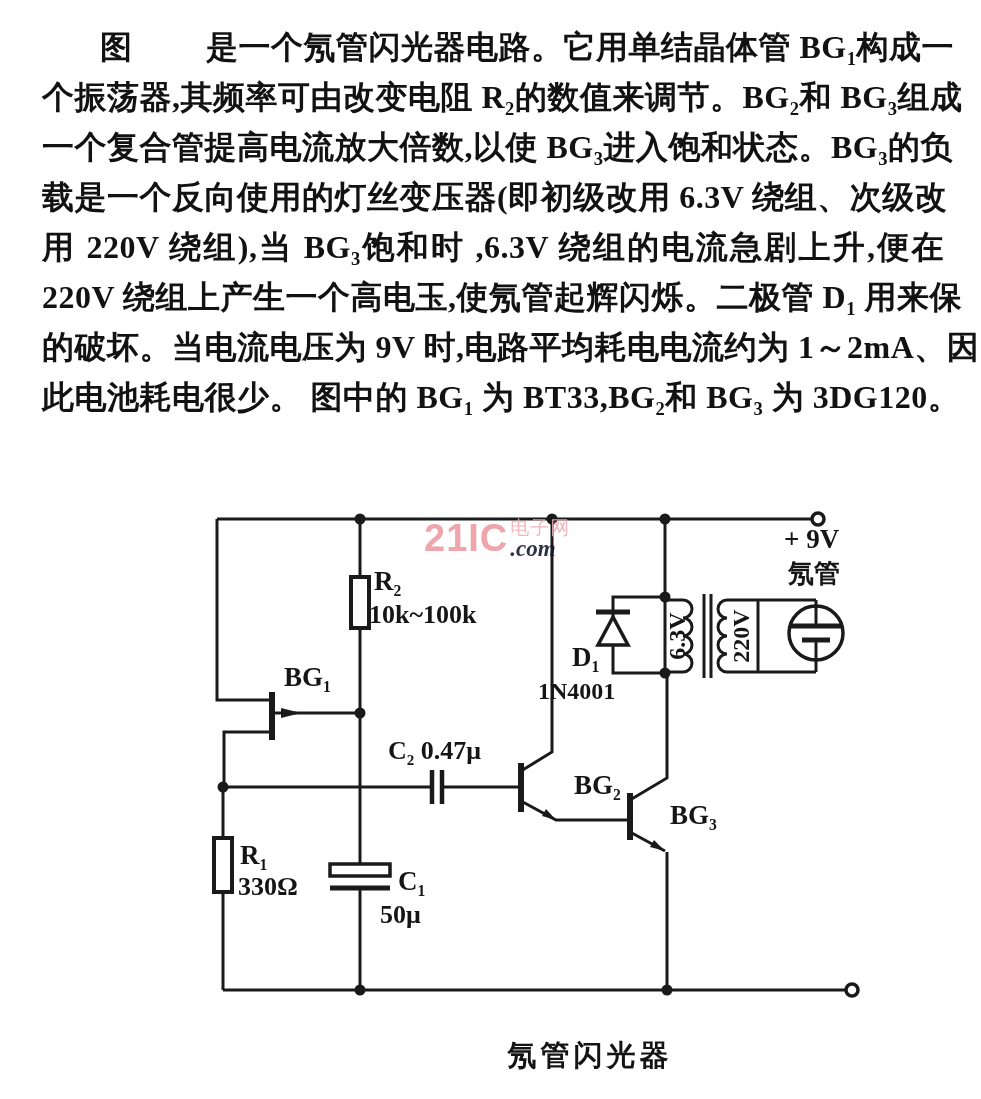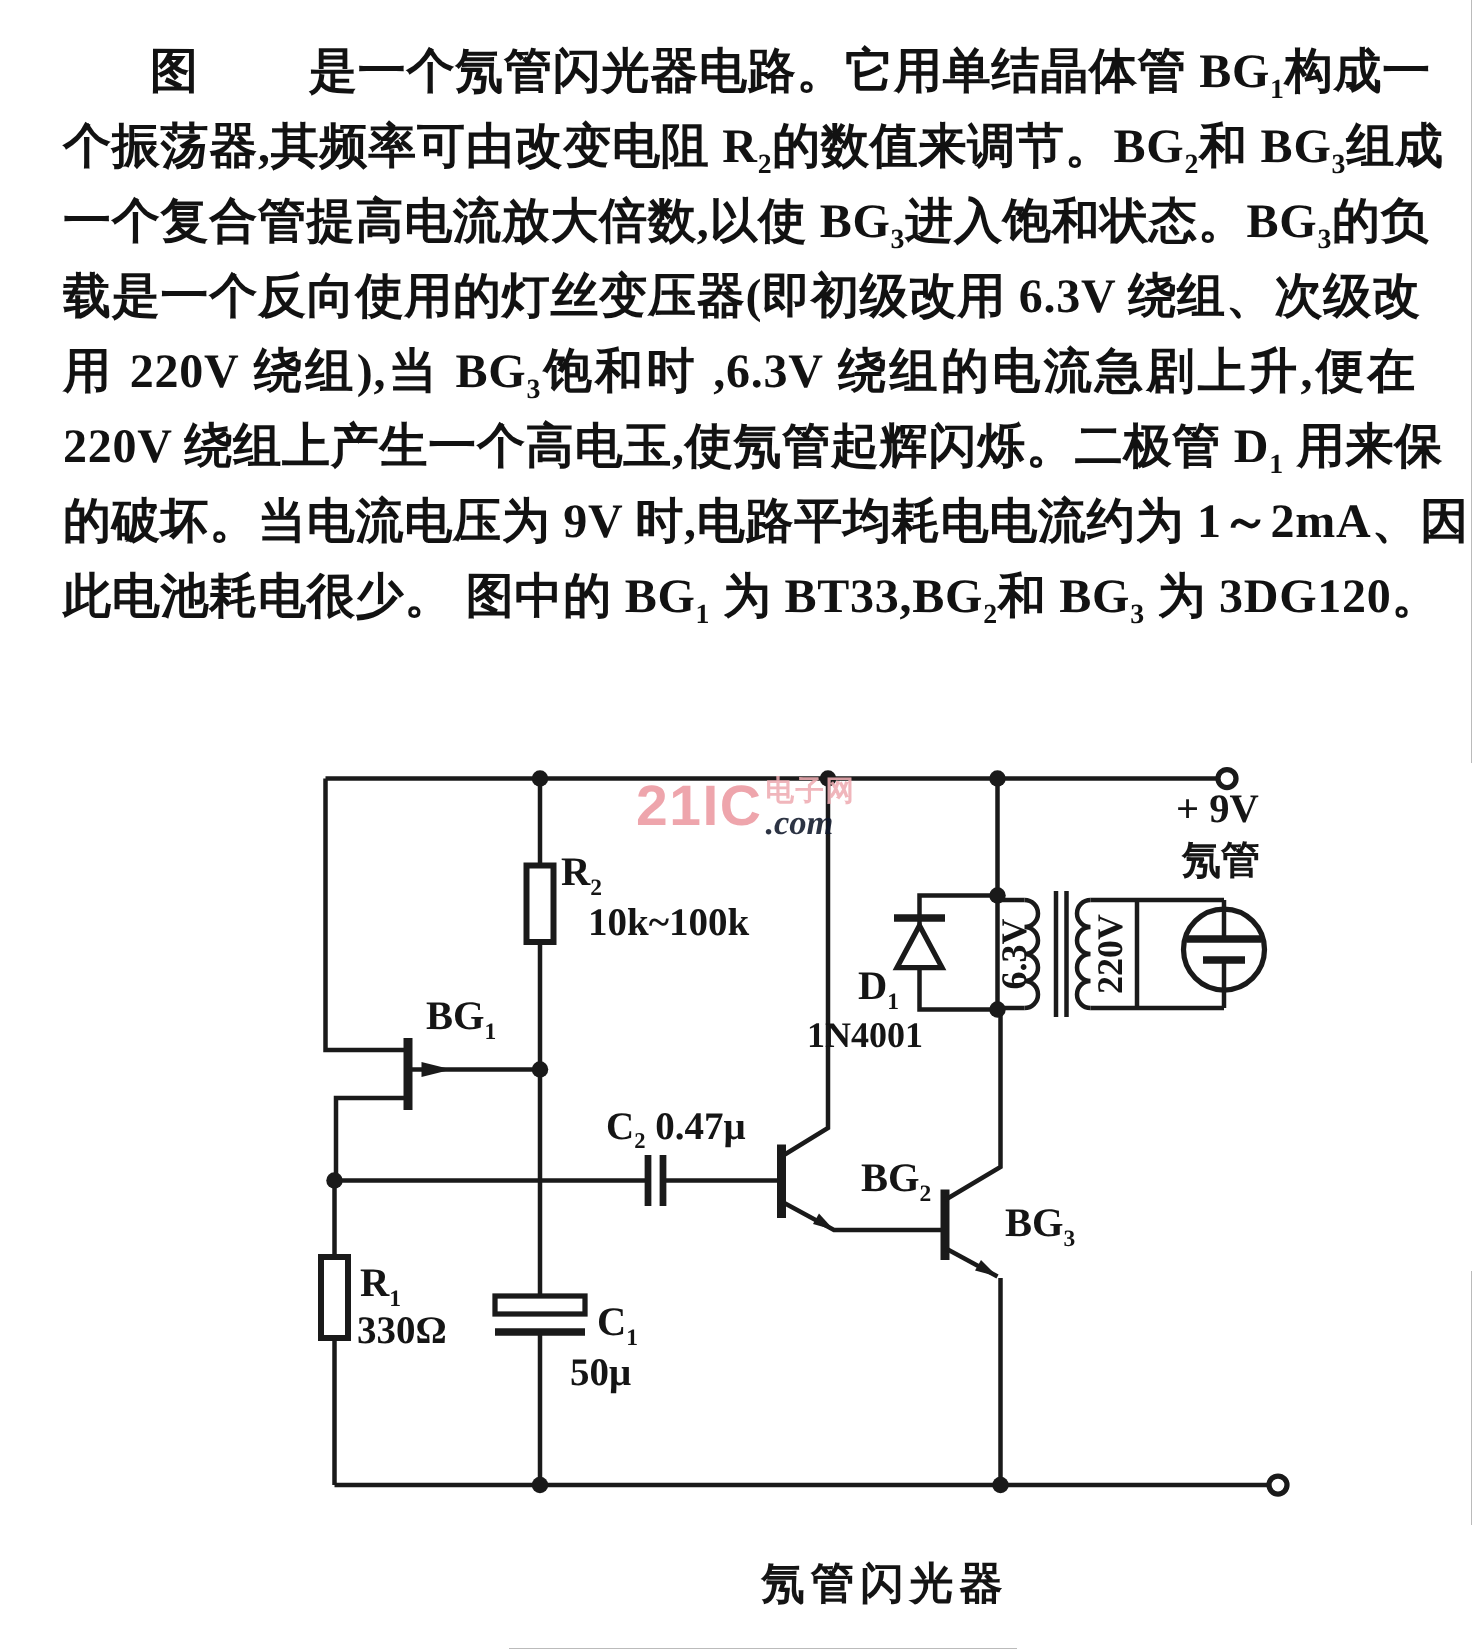--- a/index.html
+++ b/index.html
@@ -19,21 +19,21 @@
   .sch-value{font-weight:600;font-size:26px;}
   .rot{width:60px;height:30px;line-height:30px;text-align:center;transform:rotate(-90deg);font-size:24px;}
   #caption{position:absolute;left:420px;top:1036px;width:340px;text-align:center;
            font-size:29px;font-weight:600;letter-spacing:4px;}
   
   #watermark{position:absolute;left:424px;top:518px;display:flex;align-items:flex-start;
              opacity:.88;pointer-events:none;}
   #wm-brand{font-family:"Liberation Sans","DejaVu Sans",sans-serif;font-weight:bold;
             font-size:38px;line-height:40px;color:#ec99a1;letter-spacing:1px;}
   #wm-col{margin-left:2px;}
-  #wm-site{font-family:"Liberation Sans","DejaVu Sans",sans-serif;font-weight:bold;
+  #wm-site{font-family:"Liberation Sans","DejaVu Sans",sans-serif;font-weight:normal;
            font-size:19px;line-height:20px;color:#efadb3;letter-spacing:1px;}
   #wm-domain{font-style:italic;font-weight:bold;font-size:23px;line-height:22px;color:#0f172a;}
 </style>
 </head>
 <body>
 
 <div id="page">
 
   <div id="paragraph">
     <div class="para-line">图　　 是一个氖管闪光器电路。它用单结晶体管 BG<sub>1</sub>构成一</div>
@@ -158,23 +158,23 @@
 
   <div id="watermark">
     <span id="wm-brand">21IC</span>
     <span id="wm-col">
       <div id="wm-site">电子网</div>
       <div id="wm-domain">.com</div>
     </span>
   </div>
 
   <div class="sch-label" style="left:374px;top:566px;">R<sub>2</sub></div>
-  <div class="sch-label sch-value" style="left:392px;top:600px;">10k~100k</div>
+  <div class="sch-label sch-value" style="left:369px;top:600px;">10k~100k</div>
   <div class="sch-label" style="left:284px;top:662px;">BG<sub>1</sub></div>
-  <div class="sch-label sch-value" style="left:404px;top:736px;">C<sub>2</sub> 0.47μ</div>
+  <div class="sch-label sch-value" style="left:388px;top:736px;">C<sub>2</sub> 0.47μ</div>
   <div class="sch-label" style="left:574px;top:770px;">BG<sub>2</sub></div>
   <div class="sch-label" style="left:670px;top:800px;">BG<sub>3</sub></div>
   <div class="sch-label" style="left:240px;top:840px;">R<sub>1</sub></div>
   <div class="sch-label sch-value" style="left:238px;top:872px;">330Ω</div>
   <div class="sch-label" style="left:398px;top:866px;">C<sub>1</sub></div>
   <div class="sch-label sch-value" style="left:380px;top:900px;">50μ</div>
   <div class="sch-label" style="left:572px;top:642px;">D<sub>1</sub></div>
   <div class="sch-label sch-value" style="left:538px;top:678px;font-size:24px;">1N4001</div>
   <div class="sch-label rot" style="left:647px;top:621px;">6.3V</div>
   <div class="sch-label rot" style="left:711px;top:621px;">220V</div>

